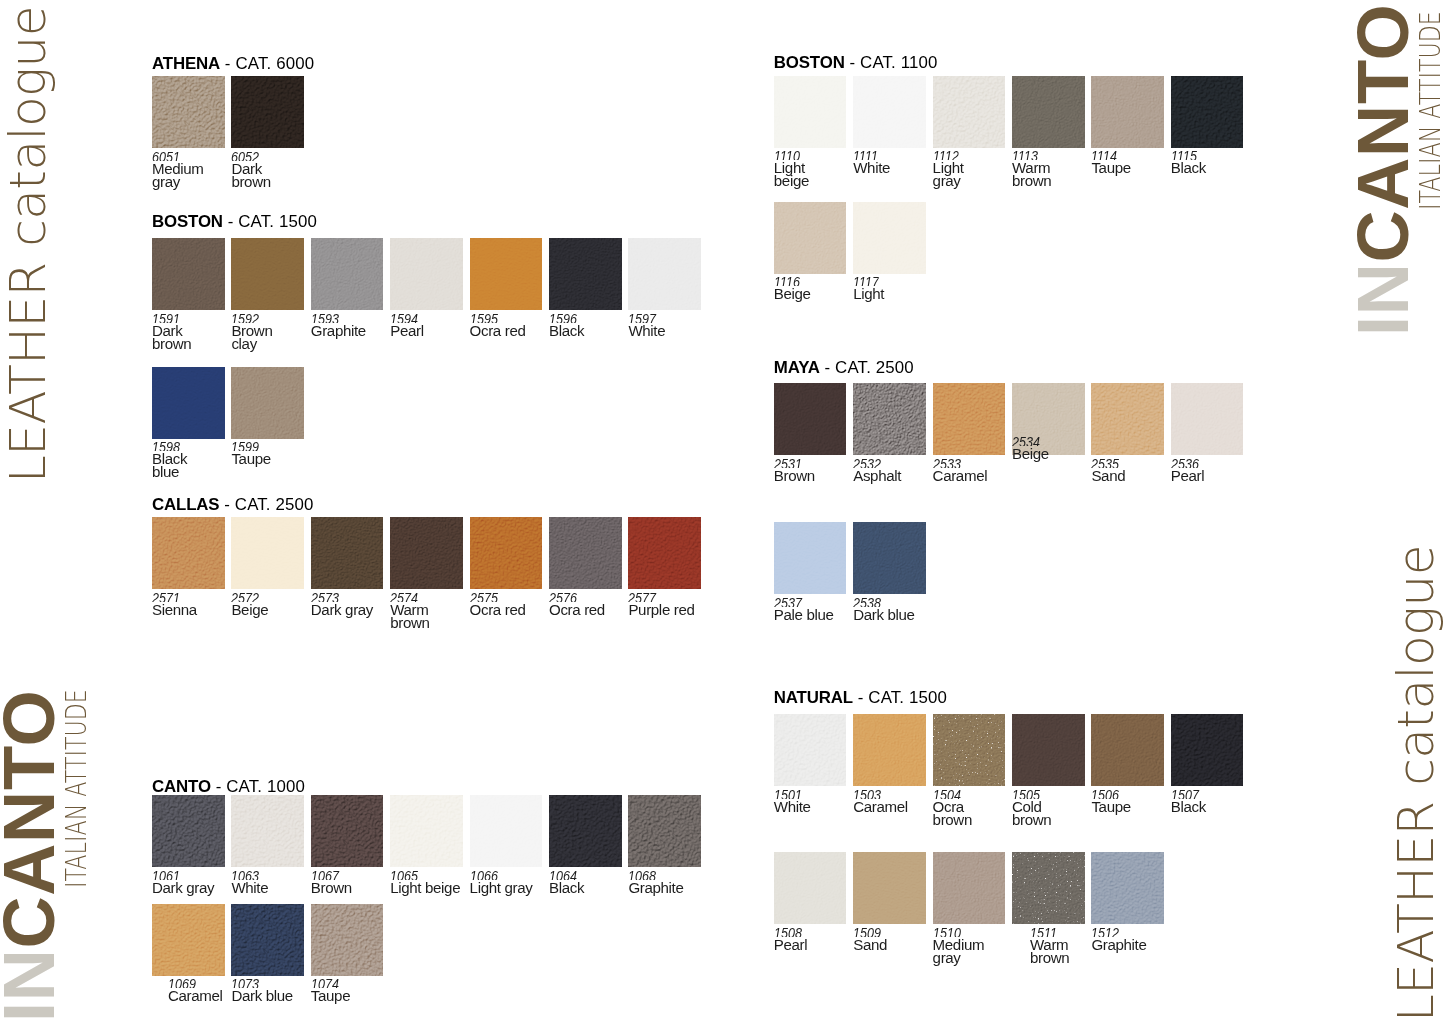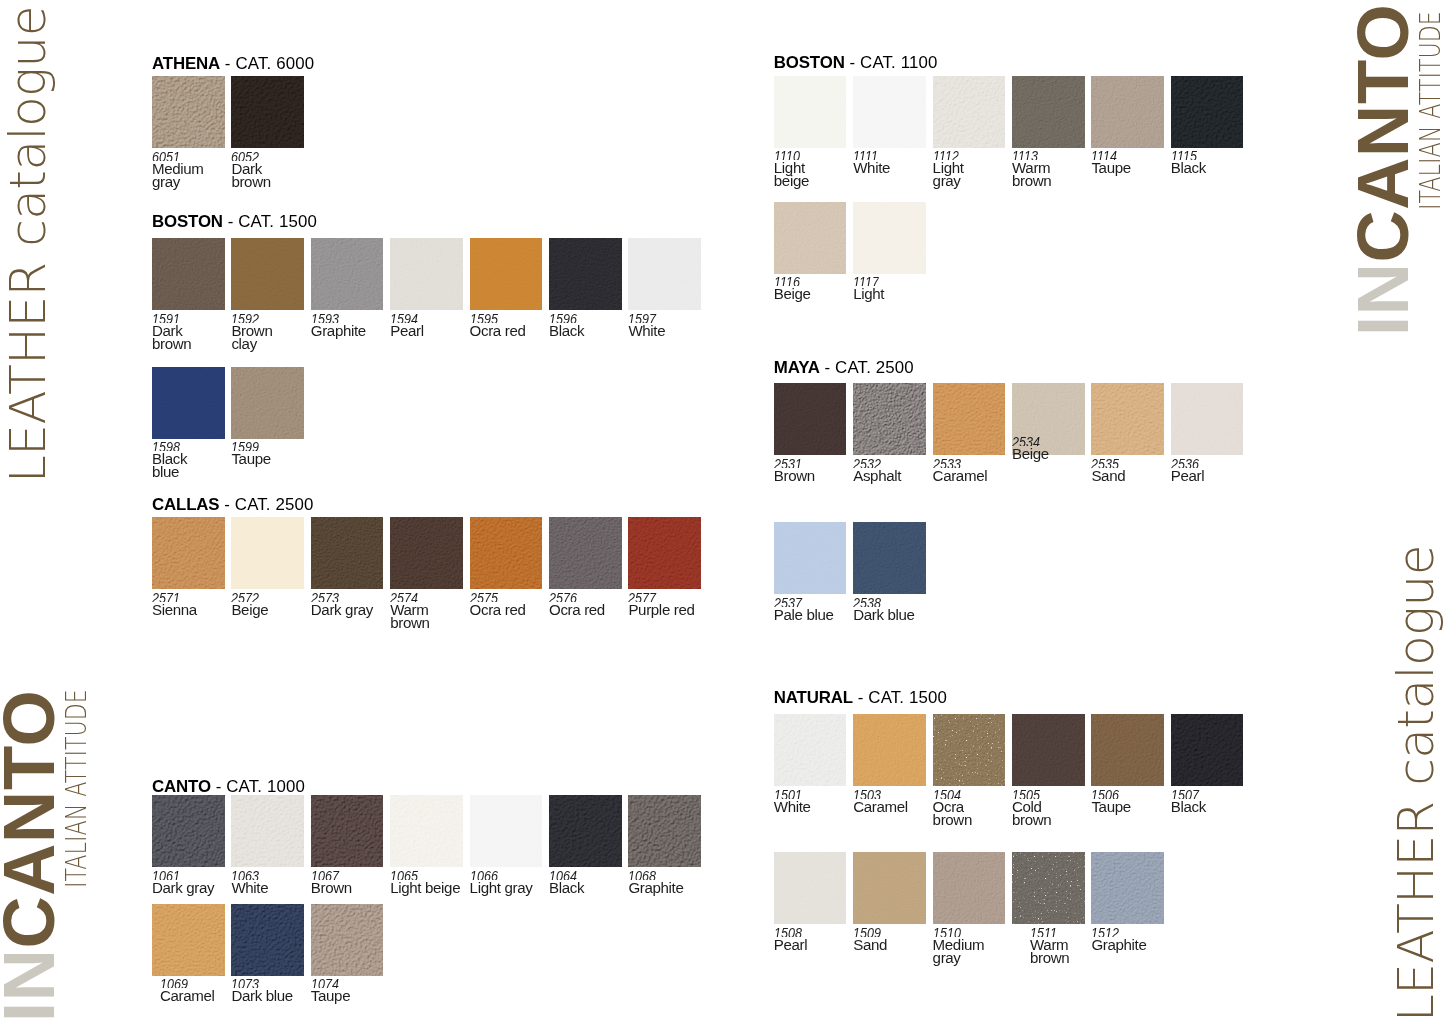--- a/index.html
+++ b/index.html
@@ -648,21 +648,21 @@
             <span class="code">1068</span>
             <span class="nm">Graphite</span>
           </div>
 </div>
 <div class="item">
 <div class="swatch" style="left:152.0px;top:903.5px;background-color:#d5a160">
             <svg class="tex" width="81" height="81" viewBox="0 0 81 81" aria-hidden="true">
               <rect width="81" height="81" filter="url(#grain1)"></rect>
             </svg>
           </div>
-<div class="cap" style="left:160px;top:978.0px">
+<div class="cap" style="left:168px;top:978.0px">
             <span class="code">1069</span>
             <span class="nm">Caramel</span>
           </div>
 </div>
 <div class="item">
 <div class="swatch" style="left:231.4px;top:903.5px;background-color:#32405c">
             <svg class="tex" width="81" height="81" viewBox="0 0 81 81" aria-hidden="true">
               <rect width="81" height="81" filter="url(#coarse1)"></rect>
             </svg>
           </div>

